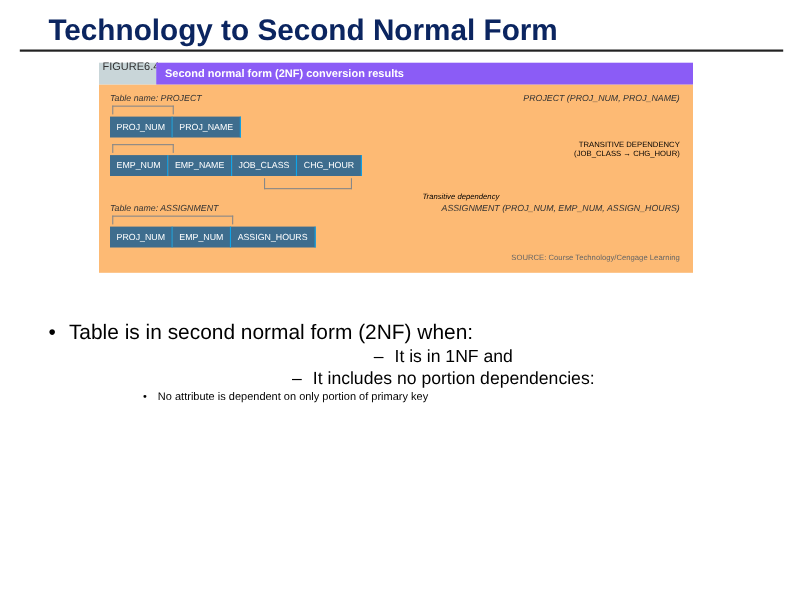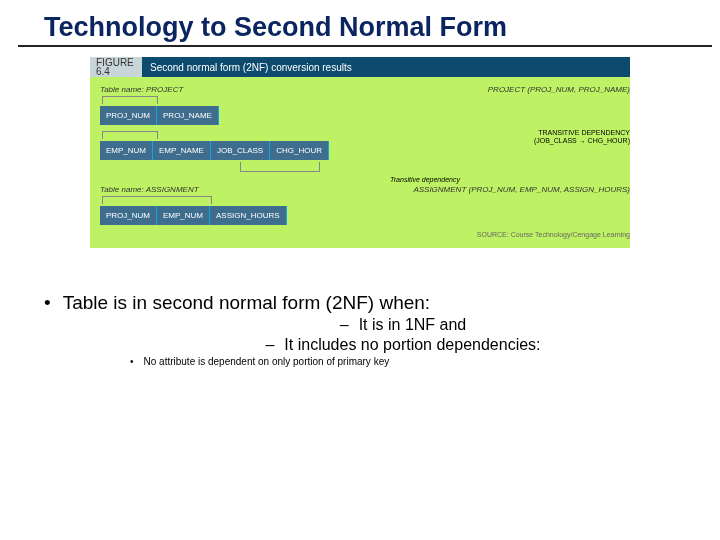--- a/index.html
+++ b/index.html
@@ -27,36 +27,36 @@
     display: flex;
     height: 20px;
     font-size: 10px;
     color: #fff;
   }
   .fig-left {
     width: 52px;
     background: #c9d6d9;
     color: #333;
     display: flex;
-    flex-direction: column;
+    flex-direction: row;
     justify-content: center;
     padding-left: 6px;
     line-height: 9px;
   }
   .fig-right {
     flex: 1;
-    background: #0c4a6e;
+    background: #8b5cf6;
     display: flex;
     align-items: center;
     padding-left: 8px;
-    font-weight: normal;
+    font-weight: bold;
   }
   .fig-body {
-    background: #bef264;
-    padding: 8px 0 10px 10px;
+    background: #fdba74;
+    padding: 8px 12px 10px 10px;
     position: relative;
   }
   .row {
     display: flex;
     justify-content: space-between;
     font-size: 8px;
     color: #333;
     margin-bottom: 2px;
     font-style: italic;
   }

